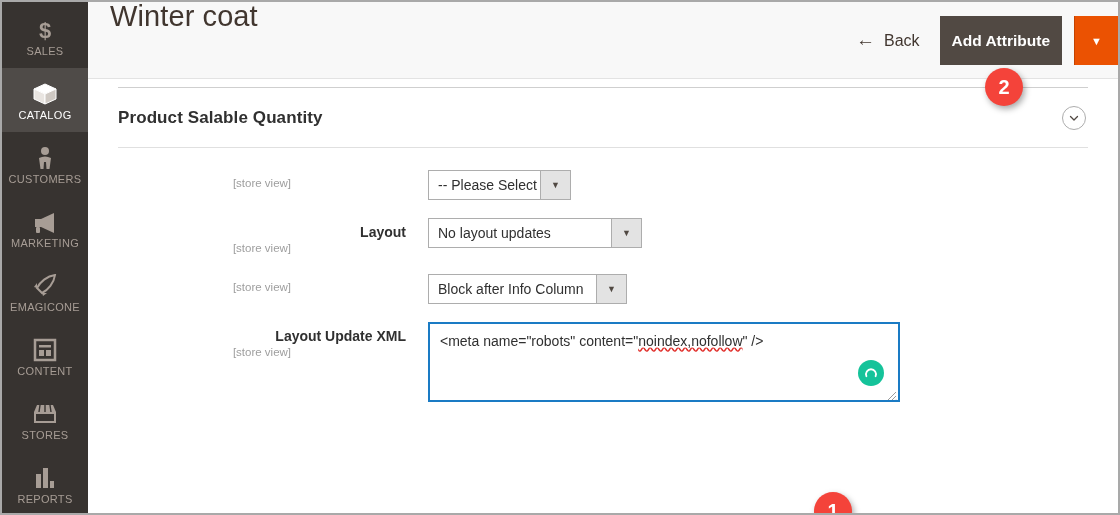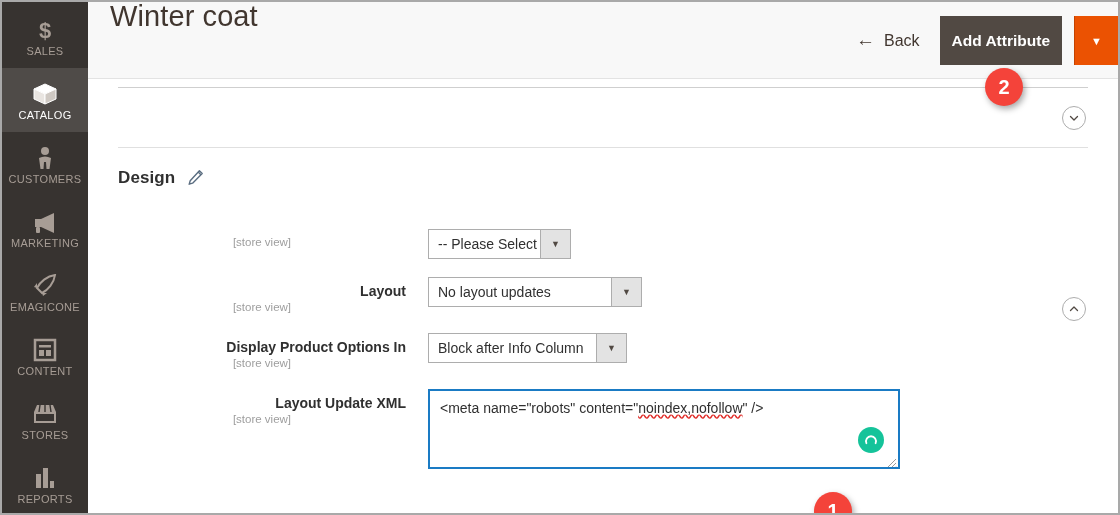--- a/index.html
+++ b/index.html
@@ -452,44 +452,31 @@
         </div>
       </div>
     </header>
 
     <div id="content">
 
       <div class="top-rule"></div>
 
       <section class="section">
         <div class="section-head">
+          <span class="section-title">Product Salable Quantity</span>
           <span class="collapse-toggle">
             <svg width="12" height="12" viewBox="0 0 12 12">
               <path d="M2.5 4.5 L6 8 L9.5 4.5" fill="none" stroke="#514943" stroke-width="1.3" stroke-linecap="round" stroke-linejoin="round"></path>
             </svg>
           </span>
         </div>
         <div class="section-divider"></div>
       </section>
 
       <section class="section">
-        <div class="section-head">
-          <span class="section-title">Design</span>
-          <span class="pencil-icon">
-            <svg width="17" height="17" viewBox="0 0 17 17">
-              <path d="M12.4 1.8 L15.2 4.6 L5.6 14.2 L2.2 15.2 L3.2 11.8 Z" fill="none" stroke="#5a6d80" stroke-width="1.4" stroke-linejoin="round"></path>
-              <path d="M11.2 3.1 L13.9 5.8" stroke="#5a6d80" stroke-width="1.4"></path>
-            </svg>
-          </span>
-          <span class="collapse-toggle">
-            <svg width="12" height="12" viewBox="0 0 12 12">
-              <path d="M2.5 7.5 L6 4 L9.5 7.5" fill="none" stroke="#514943" stroke-width="1.3" stroke-linecap="round" stroke-linejoin="round"></path>
-            </svg>
-          </span>
-        </div>
 
         <div id="design-fields">
 
           <div class="field-row">
             <div class="field-label-wrap">
               <div class="field-scope">[store view]</div>
             </div>
             <div class="select-box sel-theme">
               <span class="select-value">-- Please Select --</span>
               <span class="select-arrow">▼</span>
@@ -502,21 +489,20 @@
               <div class="field-scope">[store view]</div>
             </div>
             <div class="select-box sel-layout">
               <span class="select-value">No layout updates</span>
               <span class="select-arrow">▼</span>
             </div>
           </div>
 
           <div class="field-row">
             <div class="field-label-wrap">
-              <div class="field-label">Display Product Options In</div>
               <div class="field-scope">[store view]</div>
             </div>
             <div class="select-box sel-display">
               <span class="select-value">Block after Info Column</span>
               <span class="select-arrow">▼</span>
             </div>
           </div>
 
           <div class="field-row">
             <div class="field-label-wrap">

